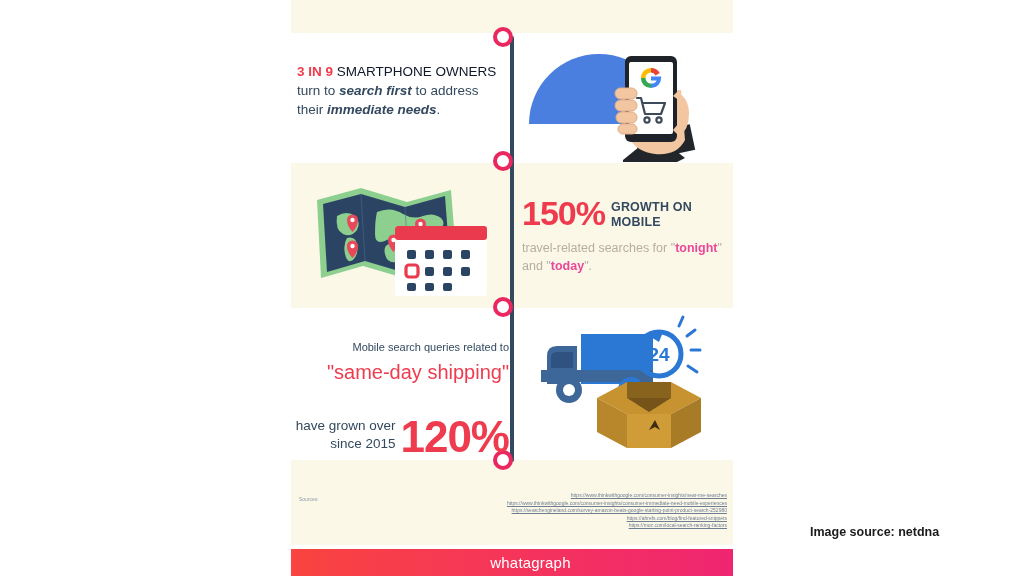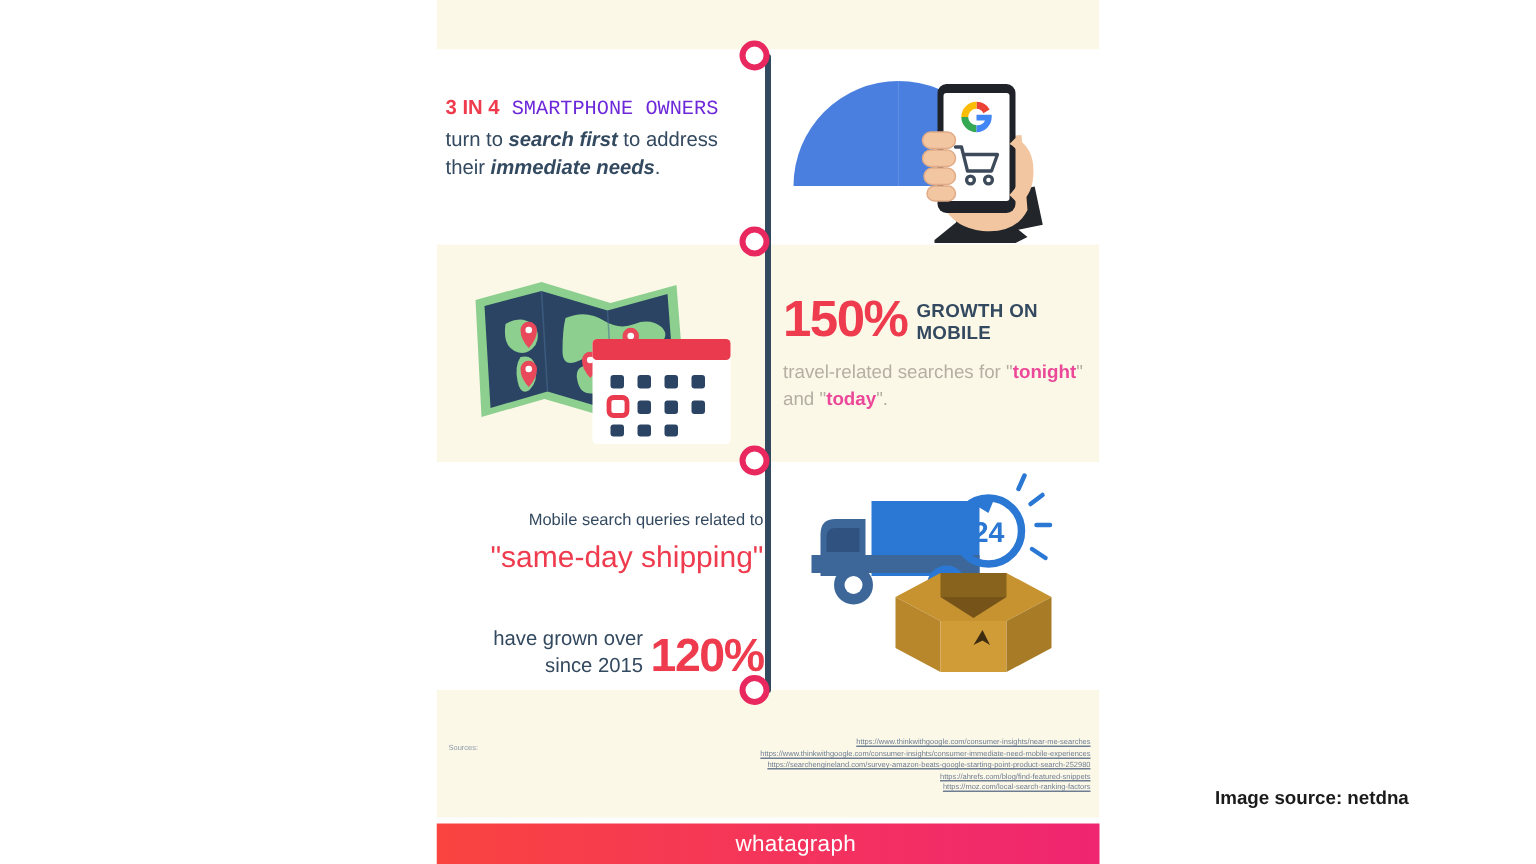--- a/index.html
+++ b/index.html
@@ -35,41 +35,41 @@
   #dot1{top:151px;}
   #dot2{top:297px;}
   #dot3{top:450px;}
 
   
   #p1-text{
     position:absolute;left:6px;top:62px;width:212px;text-align:left;
     font-size:13.5px;line-height:19px;color:#33495f;
   }
   #p1-text .hl{color:#ef3b4e;font-weight:bold;}
-  #p1-text .hl-light{color:#6d28d9;font-family:Liberation Mono, monospace;}
+  #p1-text .hl-light{color:#0f172a;}
   #p1-text b{font-weight:bold;color:#33495f;font-style:italic;}
 
   #p1-art{position:absolute;left:236px;top:32px;width:206px;height:130px;}
 
   
   #p2-art{position:absolute;left:20px;top:182px;width:180px;height:118px;}
   #p2-text{position:absolute;left:231px;top:196px;width:210px;}
   #p2-head{display:flex;align-items:flex-end;gap:6px;}
   #p2-big{font-size:34px;font-weight:bold;color:#ef3b4e;line-height:34px;letter-spacing:-1px;}
   #p2-lbl{font-size:12.5px;font-weight:bold;color:#33495f;line-height:15px;padding-top:4px;letter-spacing:.2px;}
   #p2-sub{margin-top:9px;font-size:12.5px;line-height:18px;color:#b5aea2;}
   #p2-sub b{color:#ec4899;font-weight:bold;}
 
   
   #p3-text{position:absolute;left:4px;top:338px;width:214px;text-align:right;color:#33495f;}
   #p3-l1{font-size:11px;line-height:19px;}
   #p3-l2{font-size:20px;line-height:26px;color:#ef3b4e;margin-top:2px;}
   #p3-row{display:flex;align-items:flex-end;justify-content:flex-end;gap:5px;margin-top:3px;}
   #p3-small{text-align:right;font-size:13.5px;line-height:18px;}
-  #p3-big{font-size:31px;font-weight:bold;color:#ef3b4e;line-height:33px;letter-spacing:-1px;margin-top:32px;}
+  #p3-big{font-size:44px;font-weight:bold;color:#ef3b4e;line-height:33px;letter-spacing:-1px;margin-top:32px;}
   #p3-art{position:absolute;left:240px;top:312px;width:190px;height:140px;text-align:right;}
 
   
   #sources{position:absolute;left:0;top:470px;width:442px;height:62px;}
   #src-label{position:absolute;left:8px;top:26px;font-size:5px;color:#8e9bab;}
   #src-list{position:absolute;right:6px;top:22px;text-align:right;}
   #src-list div{
     font-size:5px;line-height:7.6px;color:#6d7d92;
     text-decoration:underline;white-space:nowrap;
   }
@@ -100,21 +100,21 @@
   <div class="band band-cream" id="band4"></div>
 
   <div id="timeline"></div>
   <div class="tl-dot" id="dot0"></div>
   <div class="tl-dot" id="dot1"></div>
   <div class="tl-dot" id="dot2"></div>
   <div class="tl-dot" id="dot3"></div>
 
   <div id="p1-text">
     <div>
-      <span class="hl">3 IN 4</span><span class="hl-light">&nbsp;</span><span class="hl-light">SMARTPHONE OWNERS</span>
+      <span class="hl">3 IN 9</span><span class="hl-light">&nbsp;</span><span class="hl-light">SMARTPHONE OWNERS</span>
     </div>
     <div>
       <span>turn to </span><b>search first</b><span> to address</span>
     </div>
     <div>
       <span>their </span><b>immediate needs</b><span>.</span>
     </div>
   </div>
 
   <div id="p1-art">

